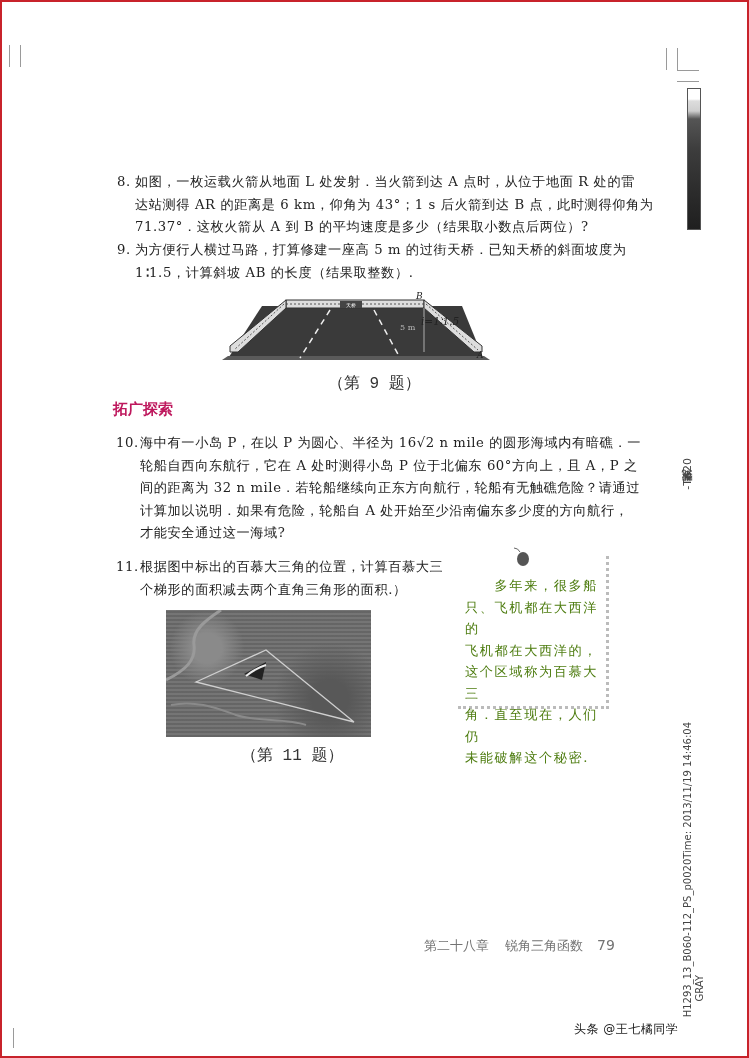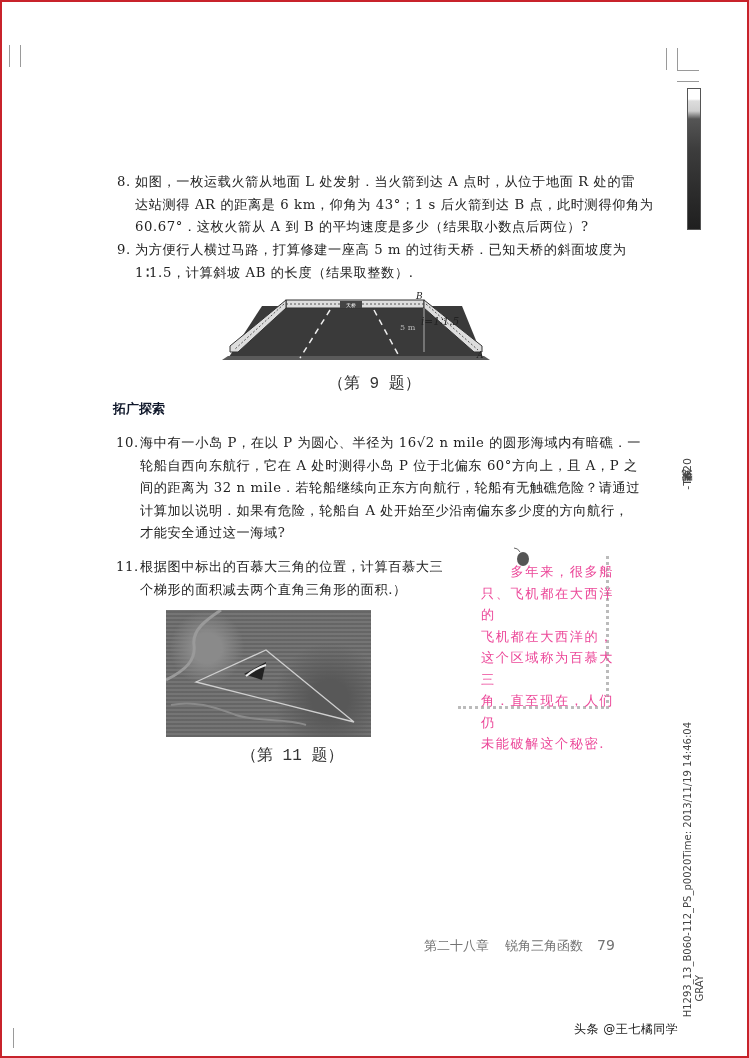--- a/index.html
+++ b/index.html
@@ -24,21 +24,21 @@
     .q {
       position: absolute; left: 117px; width: 510px;
       font-size: 13.2px; line-height: 22.5px; letter-spacing: 0.6px;
     }
     .q .num { position: absolute; left: 0; top: 0; }
     .q .body { margin-left: 18px; }
     .q .line { white-space: nowrap; }
     .section-title {
       position: absolute; left: 113px; top: 400px;
       font-family: "DejaVu Sans", "Liberation Sans", sans-serif;
-      font-weight: bold; font-size: 13px; color: #0f172a;
+      font-weight: bold; font-size: 15px; color: #be185d;
     }
     .fig9 {
       position: absolute; left: 222px; top: 292px; width: 270px; height: 70px;
     }
     .caption {
       position: absolute; font-size: 16px; color: #333;
       font-family: Liberation Mono, monospace;
     }
     .fig11 {
       position: absolute; left: 166px; top: 610px; width: 205px; height: 127px;
@@ -47,22 +47,22 @@
         radial-gradient(circle at 20% 30%, #8a8a8a 0 8%, transparent 20%),
         radial-gradient(circle at 80% 70%, #585858 0 10%, transparent 30%),
         repeating-linear-gradient(0deg, rgba(0,0,0,0.08) 0 2px, rgba(255,255,255,0.05) 2px 4px);
       overflow: hidden;
     }
     .sidebox {
       position: absolute; left: 458px; top: 556px; width: 148px; height: 150px;
       border-right: 3px dotted #bbb; border-bottom: 3px dotted #bbb;
     }
     .sidebox .txt {
-      position: absolute; left: 7px; top: 5px; width: 136px;
-      font-size: 13.2px; line-height: 21.5px; letter-spacing: 1.6px; color: #ec4899; margin-left: 16px;
+      position: absolute; left: 7px; top: 19px; width: 136px;
+      font-size: 13.2px; line-height: 21.5px; letter-spacing: 1.6px; color: #4d7c0f;
     }
     .vert {
       position: absolute; writing-mode: vertical-rl; transform: rotate(180deg);
       font-family: "DejaVu Sans", "Liberation Sans", sans-serif; color: #444;
     }
     .footer {
       position: absolute; left: 424px; top: 937px;
       font-family: "DejaVu Sans", "Liberation Sans", sans-serif;
       font-size: 13px; color: #737373; white-space: nowrap;
     }
@@ -86,21 +86,21 @@
 <div class="mark" style="left:677px;top:70px;width:22px;height:1px;"></div>
 <div class="mark" style="left:677px;top:81px;width:22px;height:1px;"></div>
 <div class="mark" style="left:13px;top:1028px;width:1px;height:20px;"></div>
 <div class="graystrip"></div>
 
 <div class="q" style="top:171px;">
   <span class="num">8.</span>
   <div class="body">
     <div class="line">如图，一枚运载火箭从地面 L 处发射．当火箭到达 A 点时，从位于地面 R 处的雷</div>
     <div class="line">达站测得 AR 的距离是 6 km，仰角为 43°；1 s 后火箭到达 B 点，此时测得仰角为</div>
-    <div class="line">60.67°．这枚火箭从 A 到 B 的平均速度是多少（结果取小数点后两位）?</div>
+    <div class="line">71.37°．这枚火箭从 A 到 B 的平均速度是多少（结果取小数点后两位）?</div>
   </div>
 </div>
 
 <div class="q" style="top:239px;">
   <span class="num">9.</span>
   <div class="body">
     <div class="line">为方便行人横过马路，打算修建一座高 5 m 的过街天桥．已知天桥的斜面坡度为</div>
     <div class="line">1∶1.5，计算斜坡 AB 的长度（结果取整数）.</div>
   </div>
 </div>

